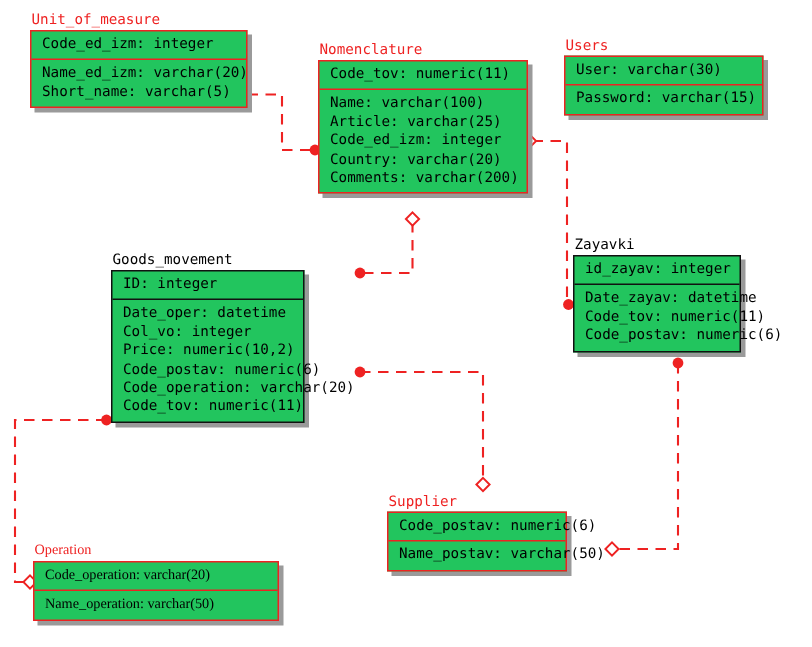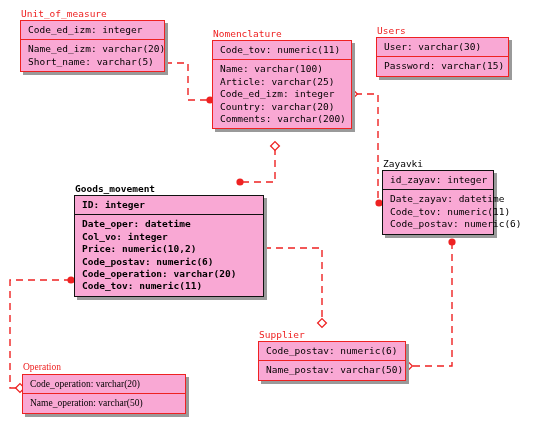--- a/index.html
+++ b/index.html
@@ -37,21 +37,21 @@
     line-height: 11px;
     letter-spacing: 0px;
     white-space: nowrap;
     margin-bottom: 1px;
     padding-left: 1px;
   }
   .entity-title.red   { color: #ee2222; }
   .entity-title.black { color: #000000; }
 
   .entity-body {
-    background: #f9a8d4;
+    background: #22c55e;
     box-sizing: border-box;
   }
   .entity-body.red {
     border: 1.4px solid #ee2222;
     box-shadow: 3px 3px 0 0 #9a9a9a;
   }
   .entity-body.black {
     border: 1.4px solid #111111;
     box-shadow: 3px 3px 0 0 #9a9a9a;
   }
@@ -159,38 +159,38 @@
             <div class="field">id_zayav: integer</div>
           </div>
           <div class="divider-black"></div>
           <div class="attr-section">
             <div class="field">Date_zayav: datetime</div>
             <div class="field">Code_tov: numeric(11)</div>
             <div class="field">Code_postav: numeric(6)</div>
           </div>
         </div>
       </div>
-      <div class="entity" style="left: 74px; top: 183px; width: 190px; font-weight: bold;">
+      <div class="entity" style="left: 74px; top: 168px; width: 129px;">
         <div class="entity-title black">Goods_movement</div>
         <div class="entity-body black">
           <div class="pk-section">
             <div class="field">ID: integer</div>
           </div>
           <div class="divider-black"></div>
           <div class="attr-section">
             <div class="field">Date_oper: datetime</div>
             <div class="field">Col_vo: integer</div>
             <div class="field">Price: numeric(10,2)</div>
             <div class="field">Code_postav: numeric(6)</div>
             <div class="field">Code_operation: varchar(20)</div>
             <div class="field">Code_tov: numeric(11)</div>
           </div>
         </div>
       </div>
-      <div class="entity" style="left: 258px; top: 329px; width: 148px;">
+      <div class="entity" style="left: 258px; top: 329px; width: 120px;">
         <div class="entity-title red">Supplier</div>
         <div class="entity-body red">
           <div class="pk-section">
             <div class="field">Code_postav: numeric(6)</div>
           </div>
           <div class="divider-red"></div>
           <div class="attr-section">
             <div class="field">Name_postav: varchar(50)</div>
           </div>
         </div>

